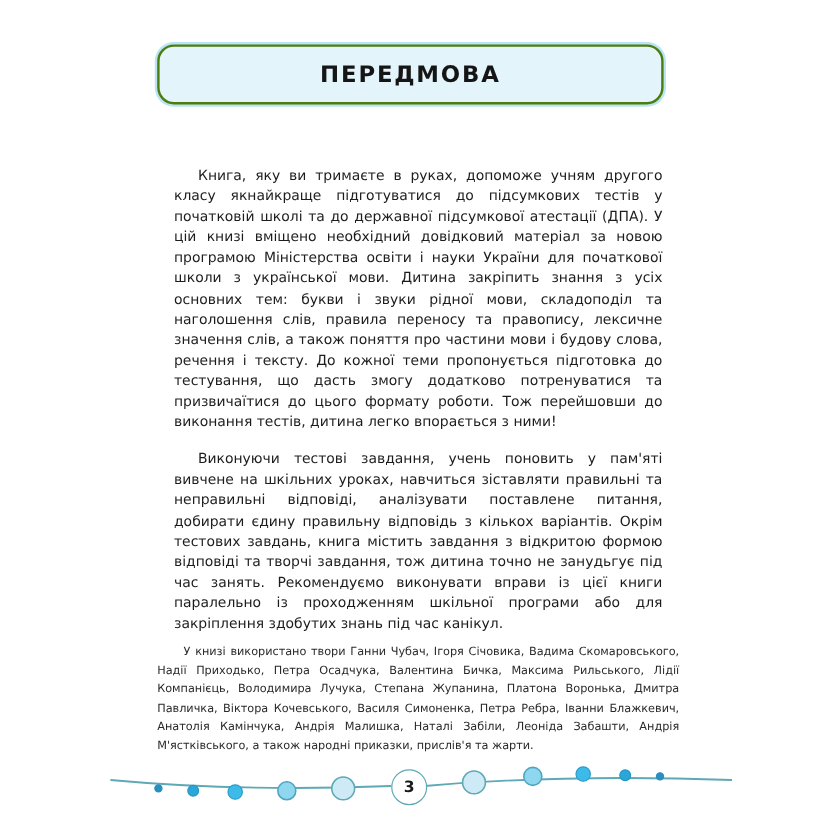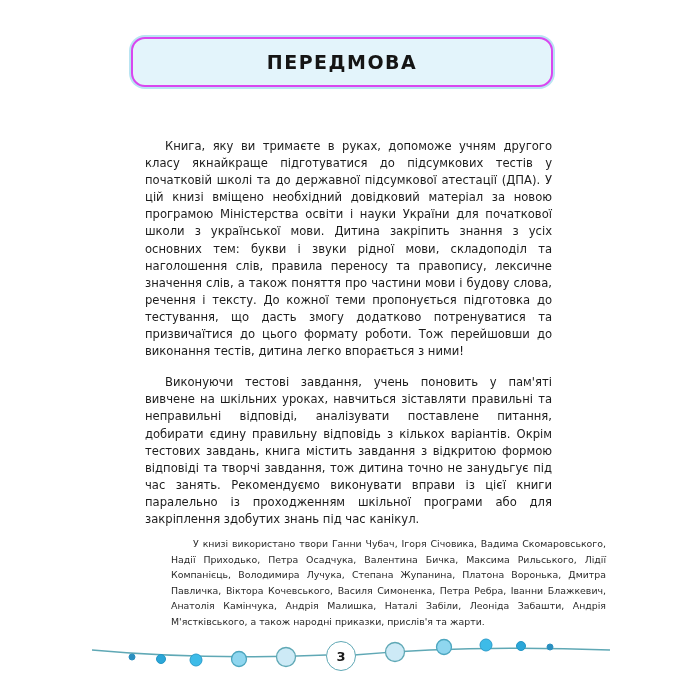--- a/index.html
+++ b/index.html
@@ -1,38 +1,38 @@
 <!DOCTYPE html>
 <html><head>
 <meta charset="utf-8">
 <style>
   html, body { margin: 0; padding: 0; background: #ffffff; }
   body { width: 700px; height: 700px; position: relative; overflow: hidden; }
   .page { position: absolute; left: 0; top: 0; width: 700px; height: 700px; background: #ffffff; }
   .banner {
     position: absolute; left: 131px; top: 37px; width: 418px; height: 46px;
-    border: 2px solid #d946ef; border-radius: 14px;
+    border: 2px solid #4d7c0f; border-radius: 14px;
     background: #e3f4fb;
     box-shadow: 0 0 0 2px #b9e4f2;
     display: flex; align-items: center; justify-content: center;
   }
   .banner-title {
     font-family: "DejaVu Sans", sans-serif; font-weight: bold;
     font-size: 19px; letter-spacing: 1.5px; color: #151515;
   }
   .body-text {
     position: absolute; left: 131px; top: 124px; width: 435px;
     font-family: "DejaVu Sans", sans-serif; font-size: 11.6px; line-height: 17.1px;
     color: #1c1c1c; text-align: justify;
   }
   .body-text p { margin: 14px; text-indent: 20px; }
   .credits {
     position: absolute; left: 131px; top: 536px; width: 435px;
     font-family: "DejaVu Sans", sans-serif; font-size: 9.4px; line-height: 15.6px;
-    color: #2a2a2a; text-align: justify; margin-left: 40px;
+    color: #2a2a2a; text-align: justify;
   }
   .credits p { margin: 0; text-indent: 22px; }
   .deco { position: absolute; left: 0; top: 610px; width: 700px; height: 80px; }
   .page-num {
     position: absolute; left: 326px; top: 641px; width: 28px; height: 28px;
     border-radius: 50%; border: 1.5px solid #5fa8b5; background: #ffffff;
     display: flex; align-items: center; justify-content: center;
     font-family: "DejaVu Sans", sans-serif; font-weight: bold; font-size: 13px; color: #1a1a1a;
   }
 </style>

